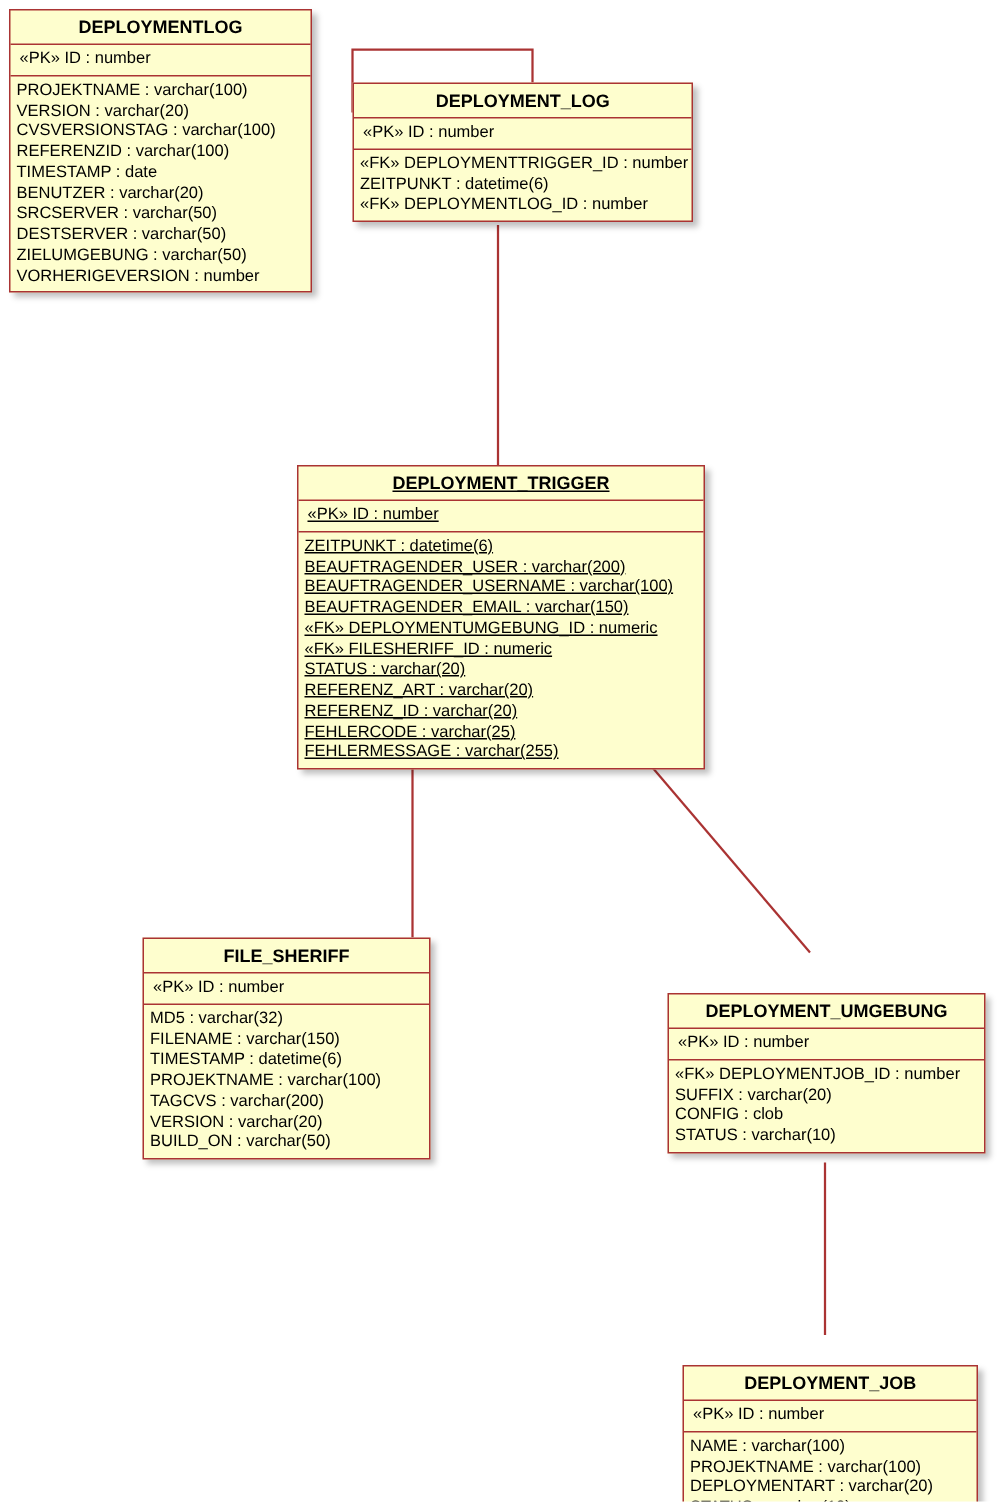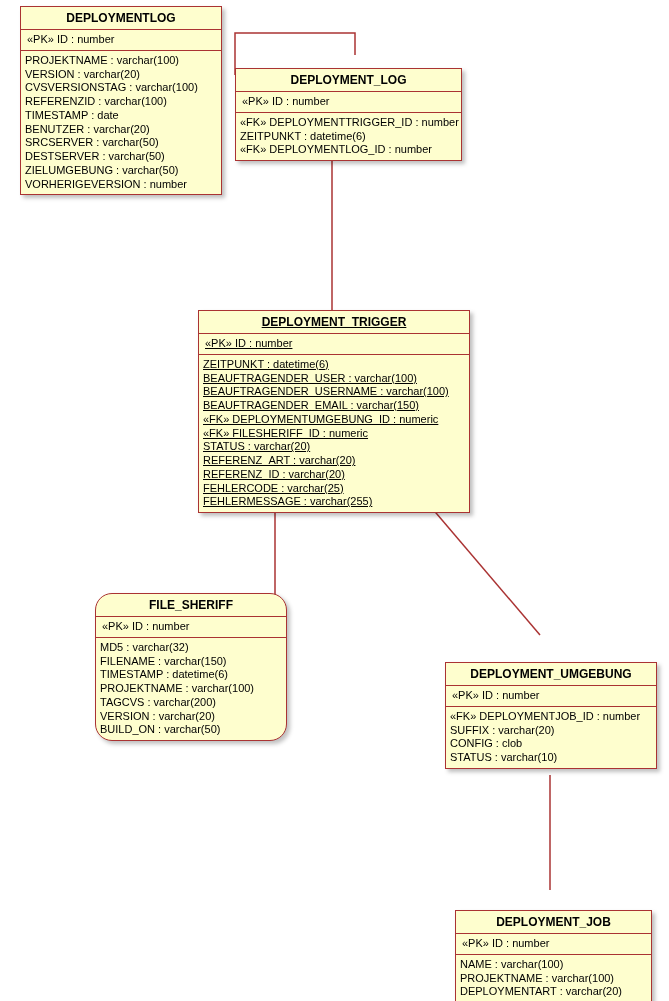--- a/index.html
+++ b/index.html
@@ -55,72 +55,72 @@
 
   <line x1="332" y1="150" x2="332" y2="310"></line>
 
   <line x1="275" y1="500" x2="275" y2="625"></line>
 
   <line x1="425" y1="500" x2="540" y2="635"></line>
 
   <line x1="550" y1="775" x2="550" y2="890"></line>
 </svg>
 
-<div class="entity" style="left:20px; top:6px; width:200px;">
+<div class="entity" style="left:6px; top:6px; width:200px;">
   <div class="entity-title">DEPLOYMENTLOG</div>
   <div class="entity-pk">
       <div class="row">«PK» ID : number</div>
     </div>
   <div class="entity-body">
     <div class="row">PROJEKTNAME : varchar(100)</div>
     <div class="row">VERSION : varchar(20)</div>
     <div class="row">CVSVERSIONSTAG : varchar(100)</div>
     <div class="row">REFERENZID : varchar(100)</div>
     <div class="row">TIMESTAMP : date</div>
     <div class="row">BENUTZER : varchar(20)</div>
     <div class="row">SRCSERVER : varchar(50)</div>
     <div class="row">DESTSERVER : varchar(50)</div>
     <div class="row">ZIELUMGEBUNG : varchar(50)</div>
     <div class="row">VORHERIGEVERSION : number</div>
   </div>
 </div>
 
-<div class="entity" style="left:235px; top:68px; width:225px;">
+<div class="entity" style="left:235px; top:55px; width:225px;">
   <div class="entity-title">DEPLOYMENT_LOG</div>
   <div class="entity-pk">
       <div class="row">«PK» ID : number</div>
     </div>
   <div class="entity-body">
     <div class="row">«FK» DEPLOYMENTTRIGGER_ID : number</div>
     <div class="row">ZEITPUNKT : datetime(6)</div>
     <div class="row">«FK» DEPLOYMENTLOG_ID : number</div>
   </div>
 </div>
 
 <div class="entity" style="left:198px; top:310px; width:270px;text-decoration:underline;">
   <div class="entity-title">DEPLOYMENT_TRIGGER</div>
   <div class="entity-pk">
       <div class="row">«PK» ID : number</div>
     </div>
   <div class="entity-body">
     <div class="row">ZEITPUNKT : datetime(6)</div>
-    <div class="row">BEAUFTRAGENDER_USER : varchar(100)</div>
+    <div class="row">BEAUFTRAGENDER_USER : varchar(200)</div>
     <div class="row">BEAUFTRAGENDER_USERNAME : varchar(100)</div>
     <div class="row">BEAUFTRAGENDER_EMAIL : varchar(150)</div>
     <div class="row">«FK» DEPLOYMENTUMGEBUNG_ID : numeric</div>
     <div class="row">«FK» FILESHERIFF_ID : numeric</div>
     <div class="row">STATUS : varchar(20)</div>
     <div class="row">REFERENZ_ART : varchar(20)</div>
     <div class="row">REFERENZ_ID : varchar(20)</div>
     <div class="row">FEHLERCODE : varchar(25)</div>
     <div class="row">FEHLERMESSAGE : varchar(255)</div>
   </div>
 </div>
 
-<div class="entity" style="left:95px; top:593px; width:190px;border-radius:17px;">
+<div class="entity" style="left:95px; top:625px; width:190px;">
   <div class="entity-title">FILE_SHERIFF</div>
   <div class="entity-pk">
       <div class="row">«PK» ID : number</div>
     </div>
   <div class="entity-body">
     <div class="row">MD5 : varchar(32)</div>
     <div class="row">FILENAME : varchar(150)</div>
     <div class="row">TIMESTAMP : datetime(6)</div>
     <div class="row">PROJEKTNAME : varchar(100)</div>
     <div class="row">TAGCVS : varchar(200)</div>

